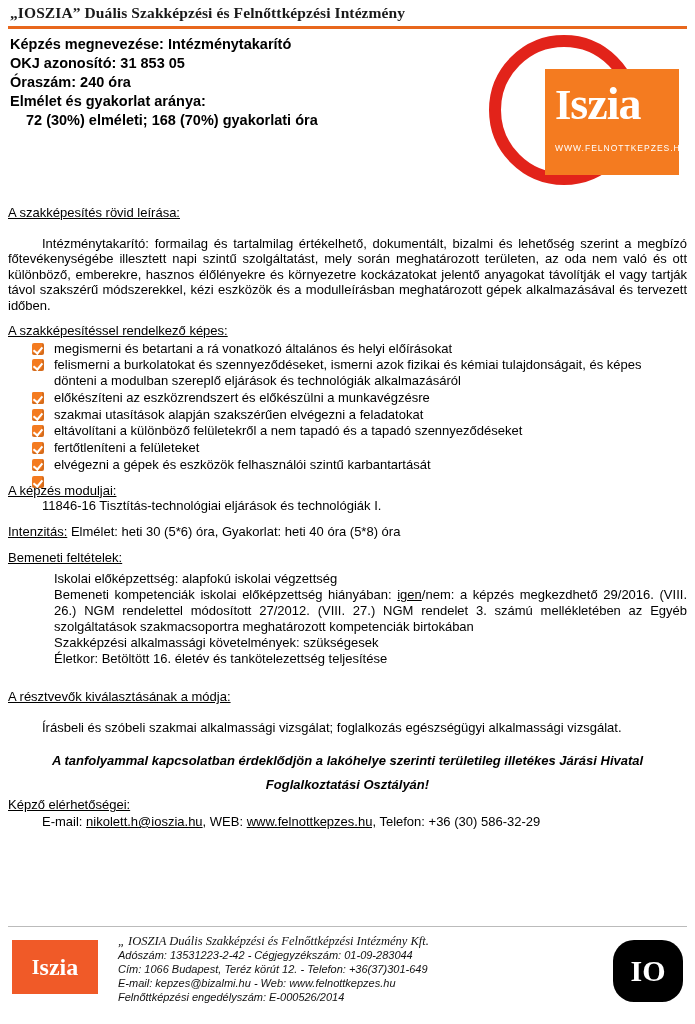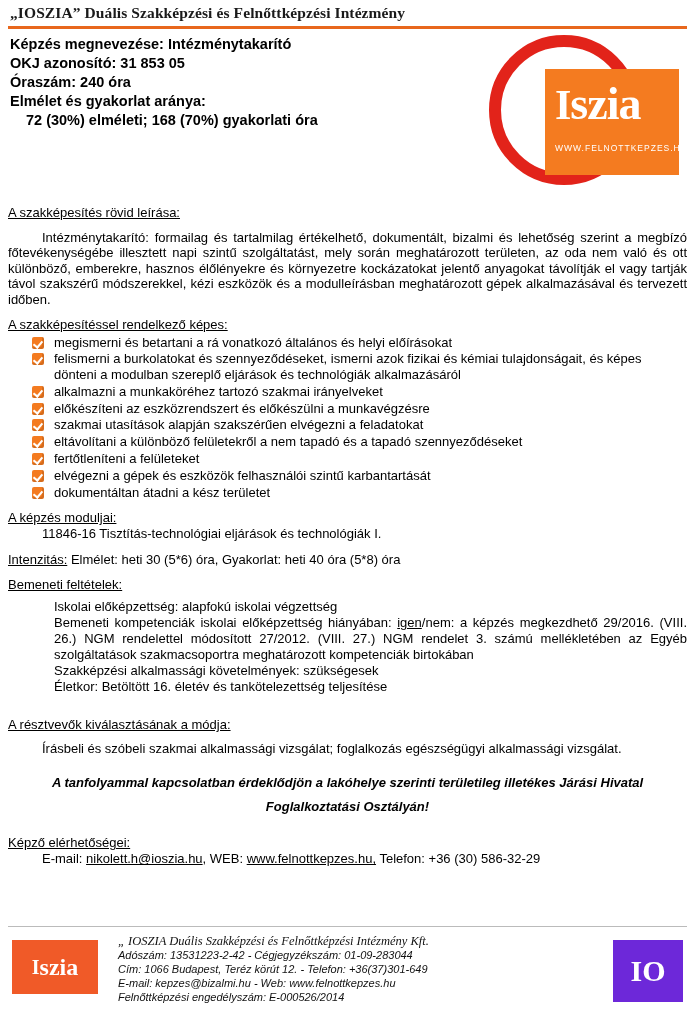--- a/index.html
+++ b/index.html
@@ -114,21 +114,21 @@
     font-size: 13px;
     line-height: 15.5px;
   }
   .sec-title {
     text-decoration: underline;
     font-size: 13px;
   }
   .para {
     text-align: justify;
     text-indent: 34px;
-    margin-top: 9px;
+    margin-top: 15px;
     line-height: 15.5px;
   }
   ul.bullets {
     list-style: none;
     margin: 2px 0 0 0;
     padding: 0 0 0 24px;
   }
   ul.bullets li {
     position: relative;
     padding-left: 22px;
@@ -233,28 +233,29 @@
     font-family: "Liberation Serif", serif;
     font-size: 12.5px;
     font-weight: normal;
   }
   .footer-right {
     position: absolute;
     right: 4px;
     top: 6px;
     width: 70px;
     height: 62px;
-    background: #6d28d9;
+    background: #000000;
     color: #ffffff;
     font-family: "Liberation Serif", serif;
     font-size: 30px;
     font-weight: bold;
     display: flex;
     align-items: center;
     justify-content: center;
+    border-radius: 21px;
   }
 </style>
 </head>
 <body>
 
 <div class="page">
 
   <div class="doc-header">„IOSZIA” Duális Szakképzési és Felnőttképzési Intézmény</div>
   <div class="header-rule"></div>
 
@@ -283,27 +284,27 @@
   <div class="section">
     <div class="sec-title">A szakképesítés rövid leírása:</div>
     <div class="para">Intézménytakarító: formailag és tartalmilag értékelhető, dokumentált, bizalmi és lehetőség szerint a megbízó főtevékenységébe illesztett napi szintű szolgáltatást, mely során meghatározott területen, az oda nem való és ott különböző, emberekre, hasznos élőlényekre és környezetre kockázatokat jelentő anyagokat távolítják el vagy tartják távol szakszérű módszerekkel, kézi eszközök és a modulleírásban meghatározott gépek alkalmazásával és tervezett időben.</div>
   </div>
 
   <div class="section">
     <div class="sec-title">A szakképesítéssel rendelkező képes:</div>
     <ul class="bullets">
       <li><span class="bullet-icon"></span><span>megismerni és betartani a rá vonatkozó általános és helyi előírásokat</span></li>
       <li><span class="bullet-icon"></span><span>felismerni a burkolatokat és szennyeződéseket, ismerni azok fizikai és kémiai tulajdonságait, és képes dönteni a modulban szereplő eljárások és technológiák alkalmazásáról</span></li>
-      <li><span class="bullet-icon"></span><span>alkalmazni a munkaköréhez tartozó szakmai irányelveket</span></li>
+      <li><span class="bullet-icon"></span></li>
       <li><span class="bullet-icon"></span><span>előkészíteni az eszközrendszert és előkészülni a munkavégzésre</span></li>
       <li><span class="bullet-icon"></span><span>szakmai utasítások alapján szakszérűen elvégezni a feladatokat</span></li>
       <li><span class="bullet-icon"></span><span>eltávolítani a különböző felületekről a nem tapadó és a tapadó szennyeződéseket</span></li>
       <li><span class="bullet-icon"></span><span>fertőtleníteni a felületeket</span></li>
       <li><span class="bullet-icon"></span><span>elvégezni a gépek és eszközök felhasználói szintű karbantartását</span></li>
-      <li><span class="bullet-icon"></span><span>dokumentáltan átadni a kész területet</span></li>
+      <li><span class="bullet-icon"></span></li>
     </ul>
   </div>
 
   <div class="section">
     <div class="sec-title">A képzés moduljai:</div>
     <div class="indent-line">11846-16 Tisztítás-technológiai eljárások és technológiák I.</div>
   </div>
 
   <div class="section">
     <span class="inline-underline">Intenzitás:</span>
@@ -320,21 +321,21 @@
     <div class="indent-line2">Életkor: Betöltött 16. életév és tankötelezettség teljesítése</div>
   </div>
 
   <div class="section" style="margin-top:22px;">
     <div class="sec-title">A résztvevők kiválasztásának a módja:</div>
     <div class="para">Írásbeli és szóbeli szakmai alkalmassági vizsgálat; foglalkozás egészségügyi alkalmassági vizsgálat.</div>
   </div>
 
   <div class="center-italic">A tanfolyammal kapcsolatban érdeklődjön a lakóhelye szerinti területileg illetékes Járási Hivatal Foglalkoztatási Osztályán!</div>
 
-  <div class="section" style="margin-top:16px;">
+  <div class="section" style="margin-top:0;">
     <div class="sec-title">Képző elérhetőségei:</div>
     <div class="contact-line">
       <span>E-mail: </span><span class="inline-underline">nikolett.h@ioszia.hu</span><span>, WEB: </span><span class="inline-underline">www.felnottkepzes.hu,</span><span> Telefon: +36 (30) 586-32-29</span>
     </div>
   </div>
 
   <div class="footer">
     <div class="footer-rule"></div>
     <div class="footer-logo">
       <span class="fi">I</span>

